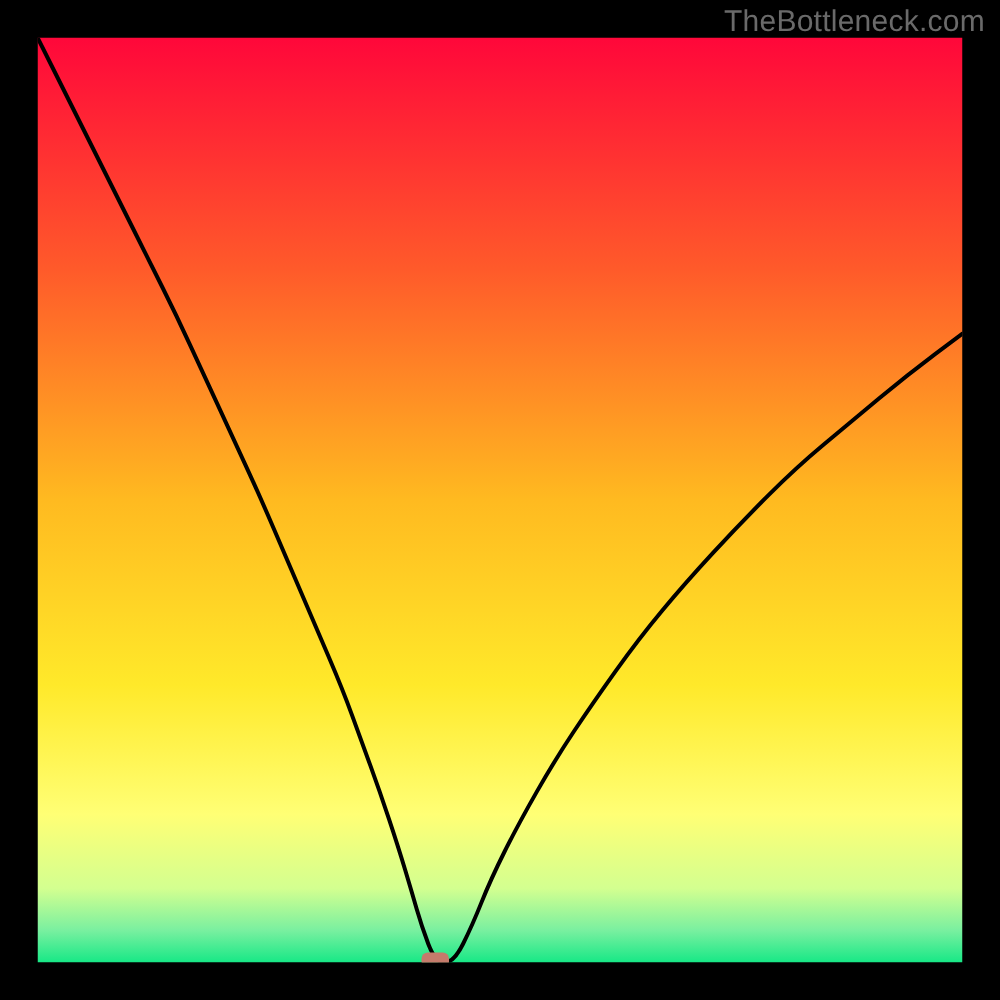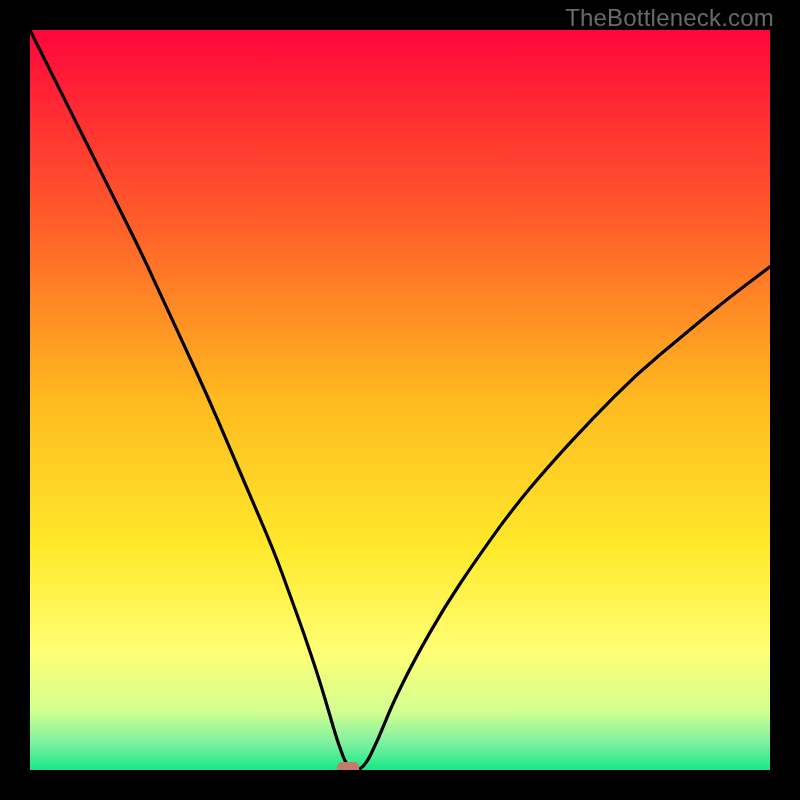--- a/index.html
+++ b/index.html
@@ -12,21 +12,21 @@
   }
   .frame {
     position: relative;
     width: 800px;
     height: 800px;
     background: #000;
   }
   .watermark {
     position: absolute;
     top: 4px;
-    right: 26px;
+    right: 12px;
     color: #6a6a6a;
     font-family: Arial, Helvetica, sans-serif;
     font-size: 24px;
     font-weight: 500;
     letter-spacing: 0.2px;
     user-select: none;
   }
   .plot-wrap {
     position: absolute;
     left: 30px;

